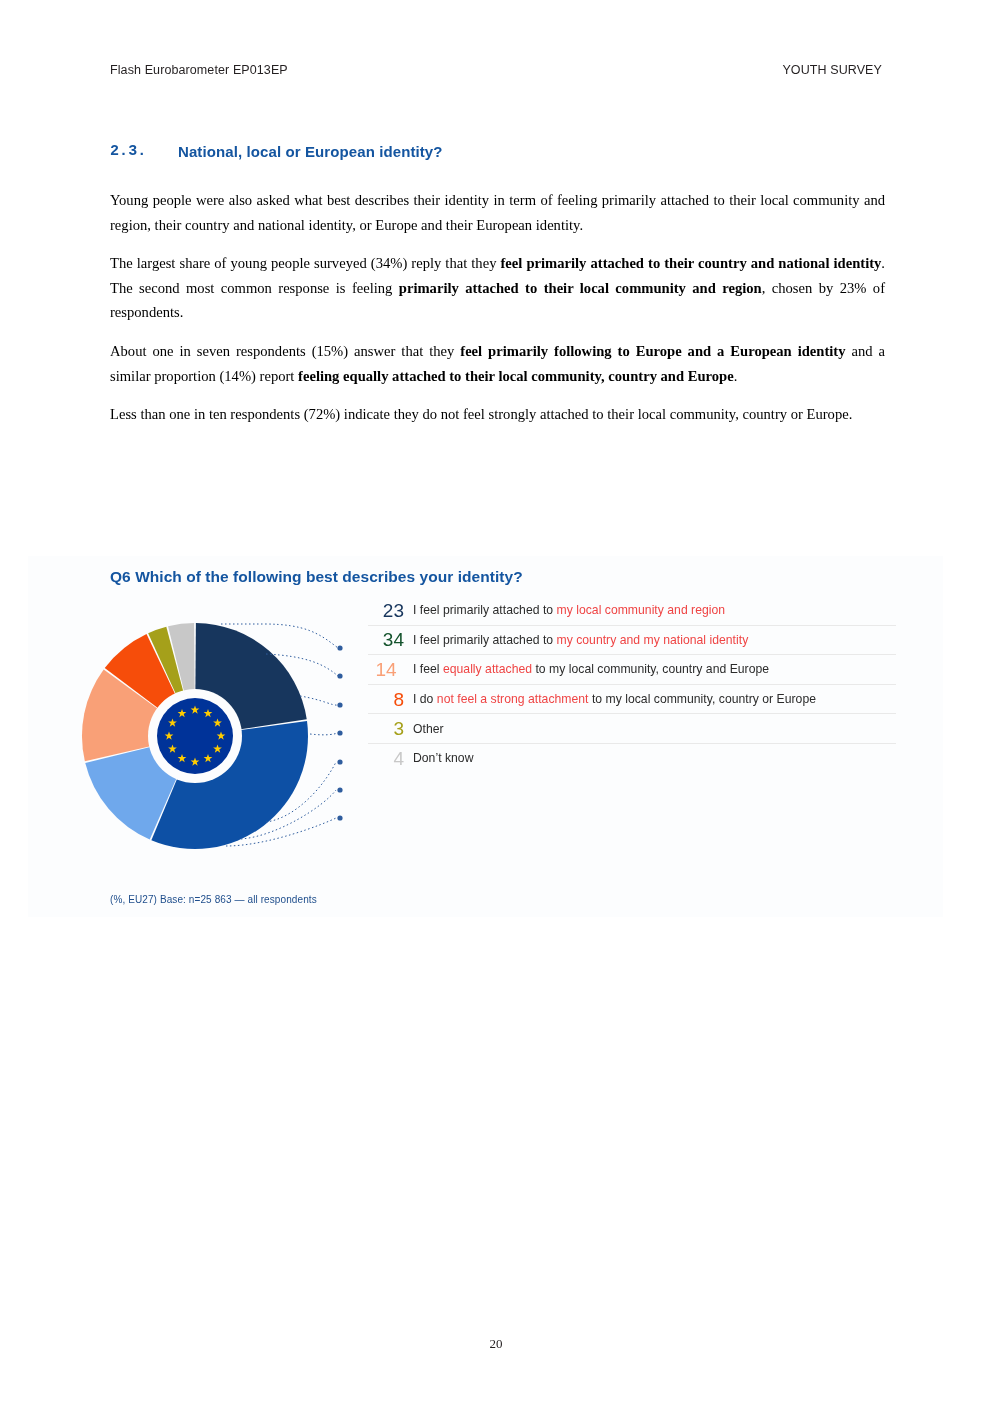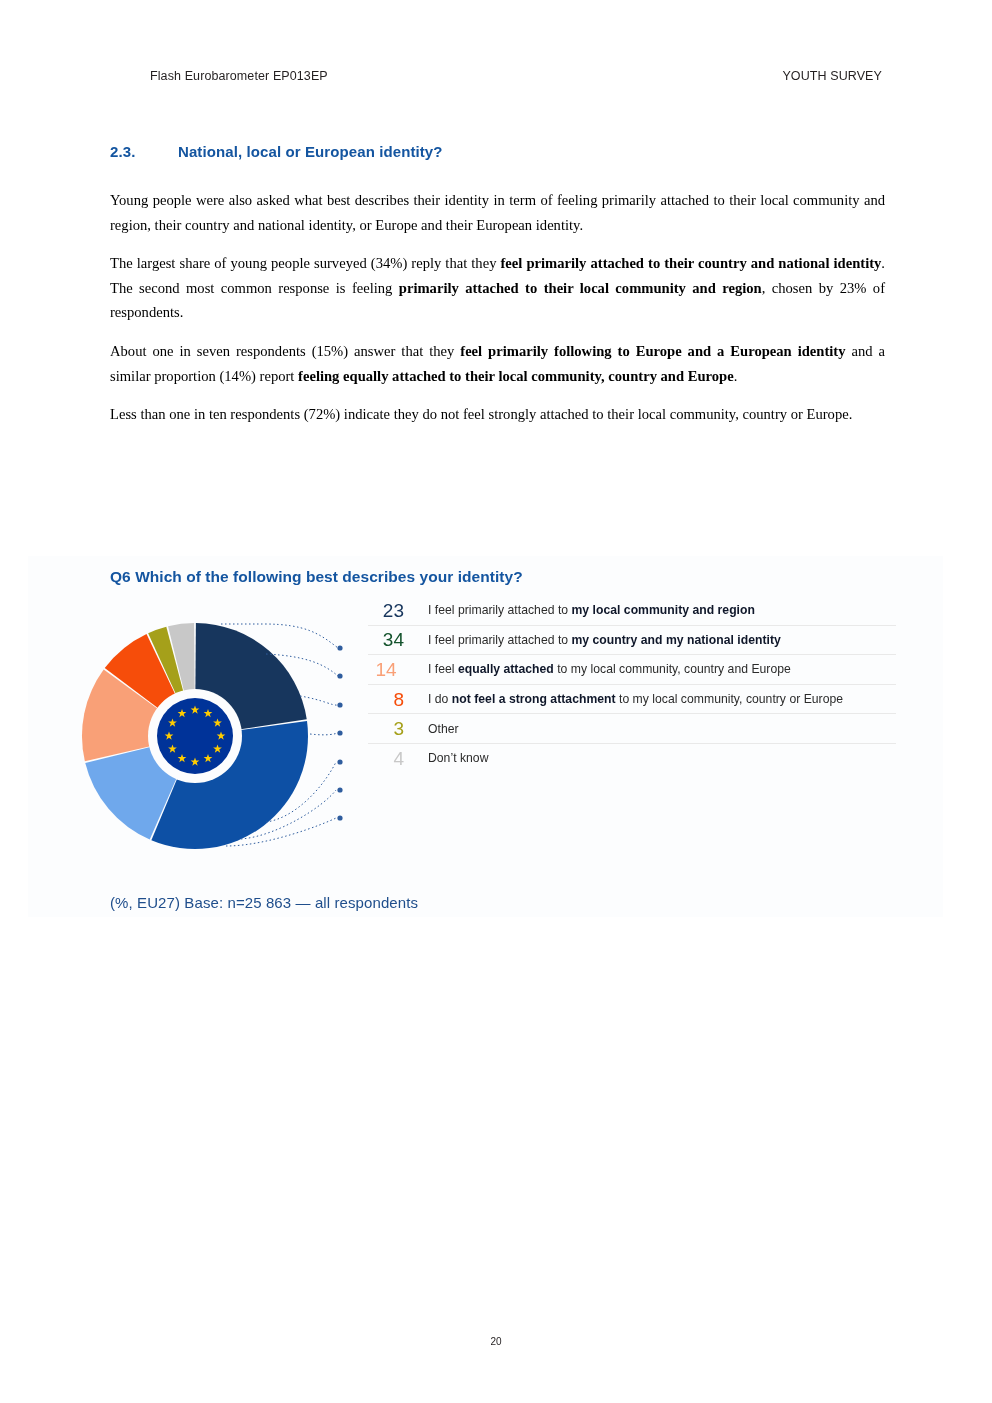--- a/index.html
+++ b/index.html
@@ -12,44 +12,43 @@
     height: 1403px;
     position: relative;
     font-family: "Liberation Sans", sans-serif;
     color: #1a1a1a;
     overflow: hidden;
   }
 
   
   .running-head {
     position: absolute;
-    top: 69px;
+    top: 63px;
     left: 110px;
     right: 110px;
     display: flex;
     justify-content: space-between;
     font-size: 12.5px;
     color: #231f20;
     letter-spacing: .1px;
-    margin-left: 40px;
   }
 
   
   .section-heading {
     position: absolute;
     top: 143px;
     left: 110px;
     right: 110px;
     display: flex;
     font-size: 15px;
     font-weight: bold;
     color: #1455a0;
     letter-spacing: .1px;
   }
-  .section-heading .num { width: 68px; flex: none; }
+  .section-heading .num { width: 68px; flex: none; font-family: Liberation Mono, monospace; }
 
   
   .body-copy {
     position: absolute;
     top: 188px;
     left: 110px;
     width: 775px;
     font-size: 14.6px;
     line-height: 24.6px;
     text-align: justify;
@@ -76,21 +75,21 @@
     font-size: 15.5px;
     font-weight: bold;
     color: #1455a0;
     letter-spacing: .05px;
     text-align: center;
   }
   .chart-footnote {
     position: absolute;
     left: 82px;
     top: 338px;
-    font-size: 15px;
+    font-size: 10px;
     color: #1f4e8c;
     letter-spacing: .1px;
   }
 
   
   .donut-wrap {
     position: absolute;
     left: 52px;
     top: 65px;
     width: 230px;
@@ -120,40 +119,41 @@
     align-items: center;
     height: 28.6px;
     border-bottom: 1px solid #e9e9e9;
   }
   .legend-row:last-child { border-bottom: none; }
   .legend-val {
     width: 36px;
     flex: none;
     text-align: right;
     font-size: 19px;
-    padding-right: 24px;
+    padding-right: 9px;
     line-height: 1;
   }
   .legend-text {
     font-size: 12.2px;
     color: #2b2b2b;
     white-space: nowrap;
     letter-spacing: .02px;
   }
-  .legend-text b { font-weight: bold; color: #0f172a; }
+  .legend-text b { font-weight: normal; color: #ef4444; }
 
   
   .page-number {
     position: absolute;
     top: 1336px;
     left: 0;
     width: 992px;
     text-align: center;
-    font-size: 10px;
+    font-size: 13px;
     color: #231f20;
+    font-family: Liberation Serif, serif;
   }
 </style>
 </head>
 <body>
 
 <div class="running-head">
   <span>Flash Eurobarometer EP013EP</span>
   <span>YOUTH SURVEY</span>
 </div>
 

